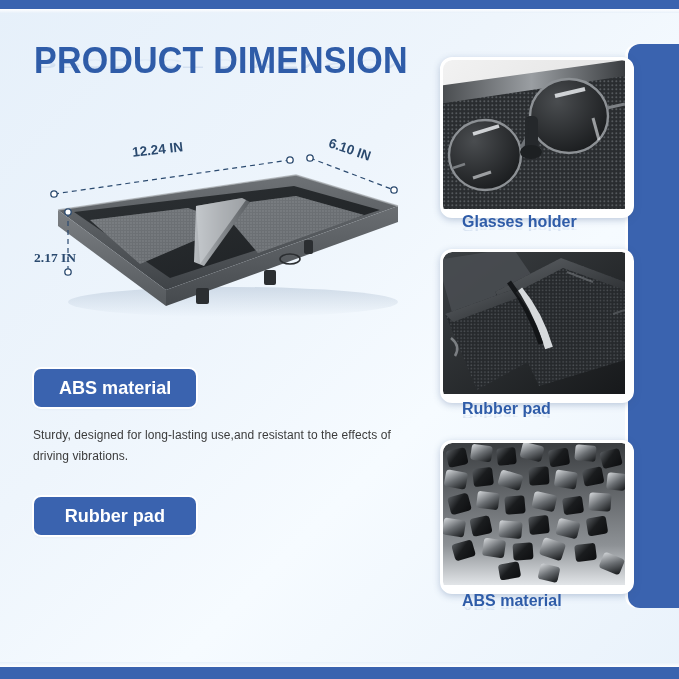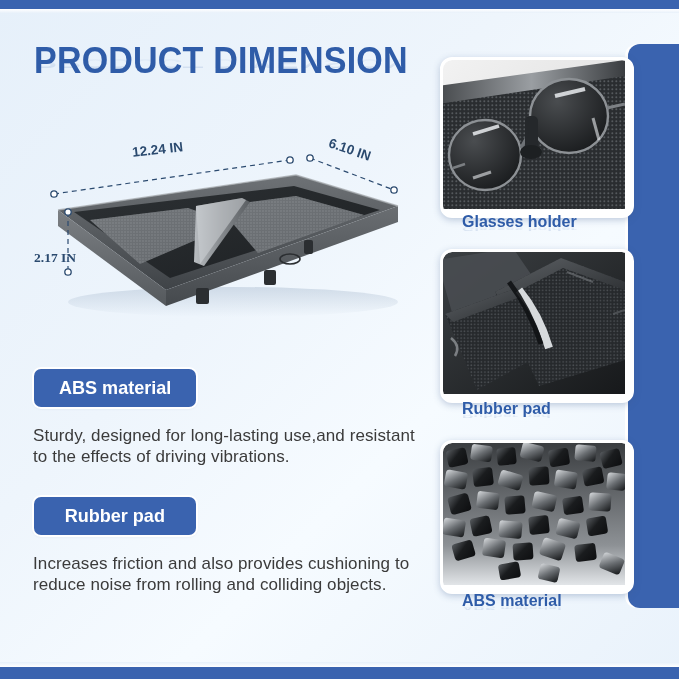--- a/index.html
+++ b/index.html
@@ -66,21 +66,21 @@
     background:#3a63af;color:#ffffff;border-radius:7px;
     font-size:19px;font-weight:bold;
     box-shadow:0 0 0 2px #ffffff, 0 1px 3px rgba(40,70,120,.22);
     font-family:"Liberation Sans", sans-serif;
   }
   .badge span{transform:scaleX(.95);}
   .badge-abs{left:34px;top:369px;width:162px;height:38px;}
   .badge-rubber{left:34px;top:497px;width:162px;height:38px;}
 
   .para{
-    position:absolute;font-size:17px;line-height:21px;color:#3b3b3b;
+    position:absolute;font-size:12px;line-height:21px;color:#3b3b3b;
     font-family:"Liberation Sans", sans-serif;letter-spacing:.1px;
   }
   .para-abs{left:33px;top:425px;width:390px;}
   .para-rubber{left:33px;top:553px;width:390px;}
 
   
   .card{
     position:absolute;background:#ffffff;border-radius:12px;
     border:3px solid #ffffff;overflow:hidden;
     box-shadow:0 2px 7px rgba(60,90,140,.30);
@@ -207,21 +207,20 @@
   </div>
 
   <div class="badge badge-abs">
     <span>ABS material</span>
   </div>
   <div class="para para-abs">Sturdy, designed for long-lasting use,and resistant to the effects of driving vibrations.</div>
 
   <div class="badge badge-rubber">
     <span>Rubber pad</span>
   </div>
-  <div class="para para-rubber">Increases friction and also provides cushioning to reduce noise from rolling and colliding objects.</div>
 
   <div class="card card-glasses">
     <div class="card-inner">
       <svg width="182" height="149" viewBox="0 0 182 149">
         <defs>
           <linearGradient id="ghBg" x1="0" y1="0" x2="1" y2="1">
             <stop offset="0" stop-color="#f2f2f2"></stop>
             <stop offset="1" stop-color="#d8d8d8"></stop>
           </linearGradient>
           <pattern id="ghDots" width="4" height="4" patternUnits="userSpaceOnUse">

